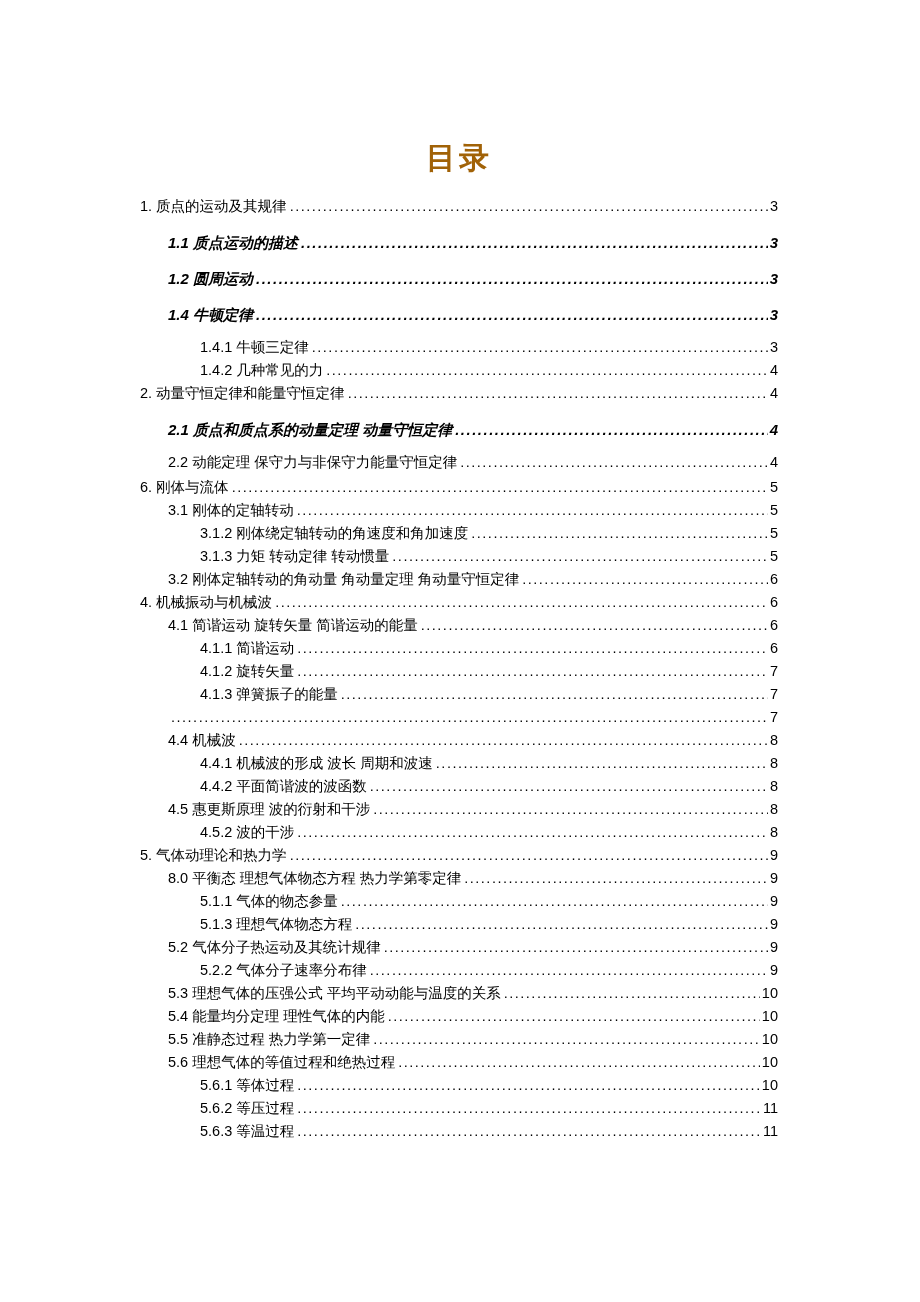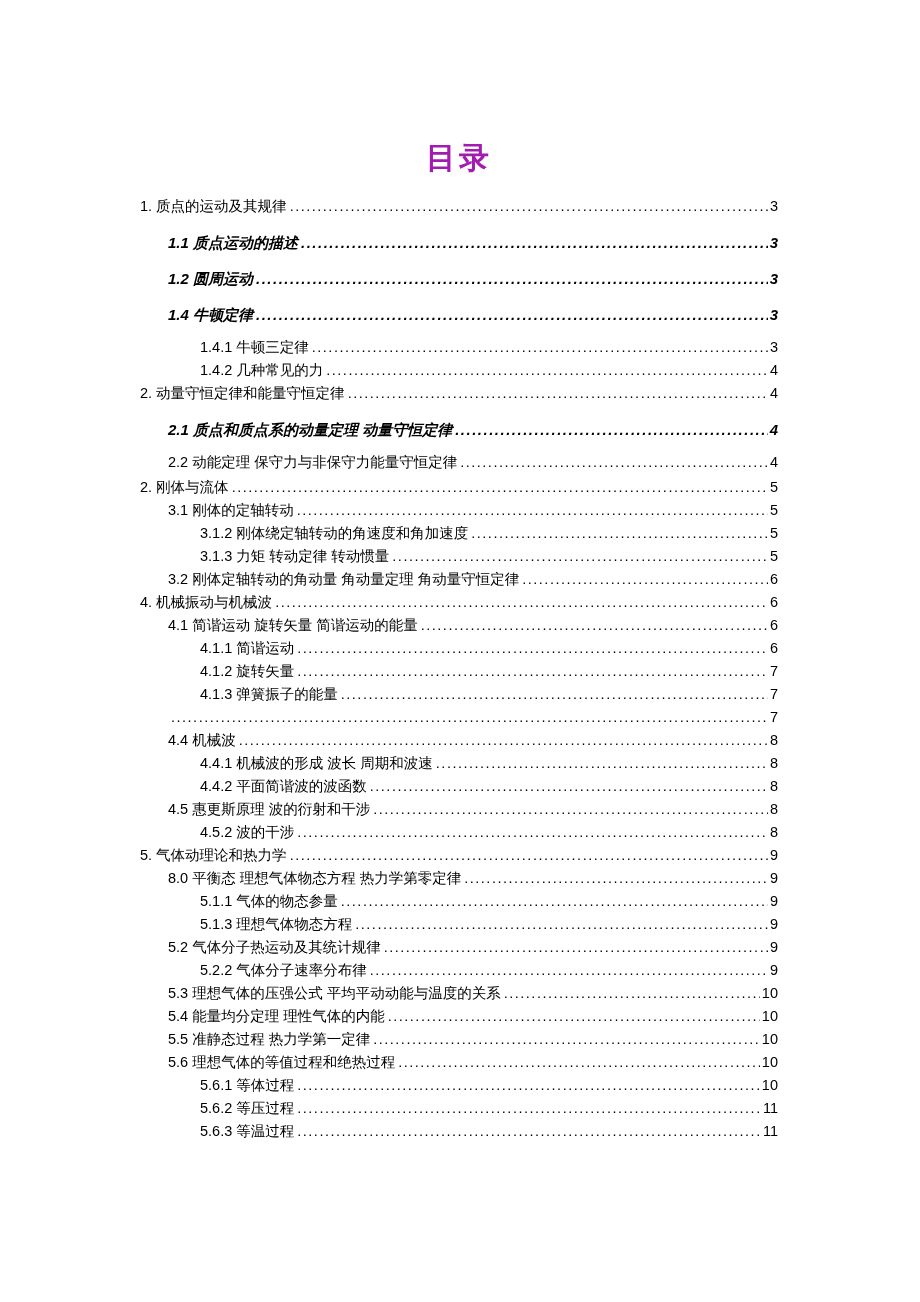--- a/index.html
+++ b/index.html
@@ -63,21 +63,21 @@
   }
   .pagenum {
     flex: none;
     text-align: right;
   }
 </style>
 </head>
 <body>
 
 <div class="page">
-  <h1 class="title" style="color: #a21caf;">目录</h1>
+  <h1 class="title" style="color: #a16207;">目录</h1>
   <div class="toc" id="toc">
   <div class="row lv1">
     <span class="label">1. 质点的运动及其规律</span>
     <span class="leader">............................................................................................................................................................................................................................................................................................................</span>
     <span class="pagenum">3</span>
   </div>
 
   <div class="row lv2 bold-spaced">
     <span class="label">1.1 质点运动的描述</span>
     <span class="leader">............................................................................................................................................................................................................................................................................................................</span>
@@ -120,21 +120,21 @@
     <span class="pagenum">4</span>
   </div>
 
   <div class="row lv2 spaced">
     <span class="label">2.2 动能定理 保守力与非保守力能量守恒定律</span>
     <span class="leader">............................................................................................................................................................................................................................................................................................................</span>
     <span class="pagenum">4</span>
   </div>
 
   <div class="row lv1">
-    <span class="label">2. 刚体与流体</span>
+    <span class="label">6. 刚体与流体</span>
     <span class="leader">............................................................................................................................................................................................................................................................................................................</span>
     <span class="pagenum">5</span>
   </div>
 
   <div class="row lv2">
     <span class="label">3.1 刚体的定轴转动</span>
     <span class="leader">............................................................................................................................................................................................................................................................................................................</span>
     <span class="pagenum">5</span>
   </div>
 

